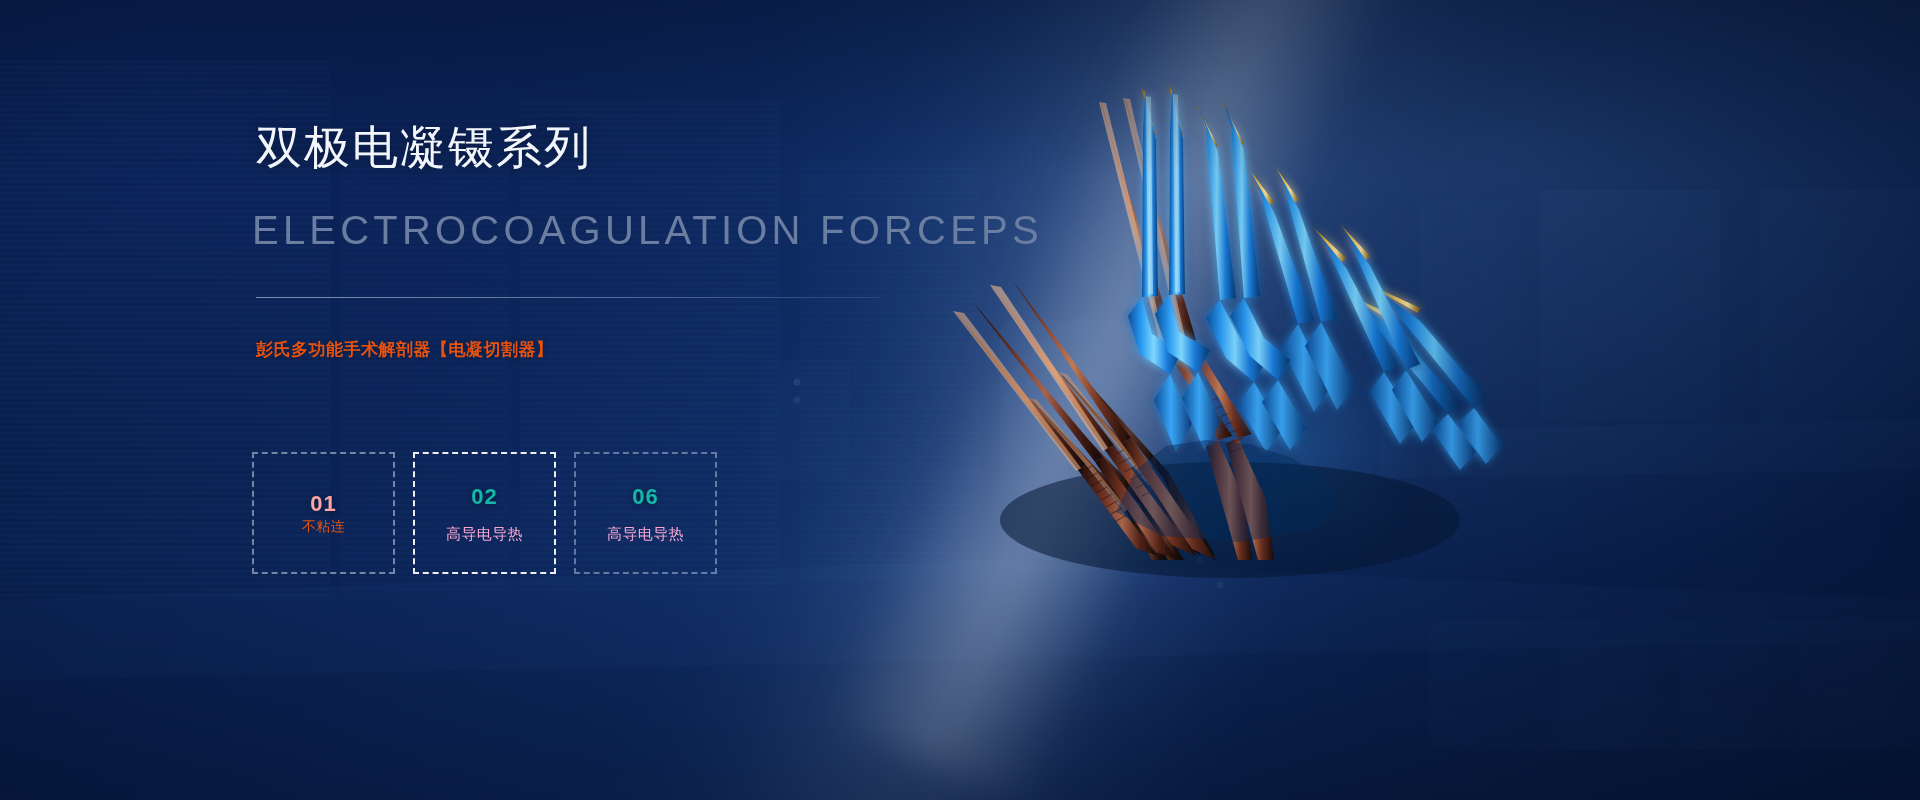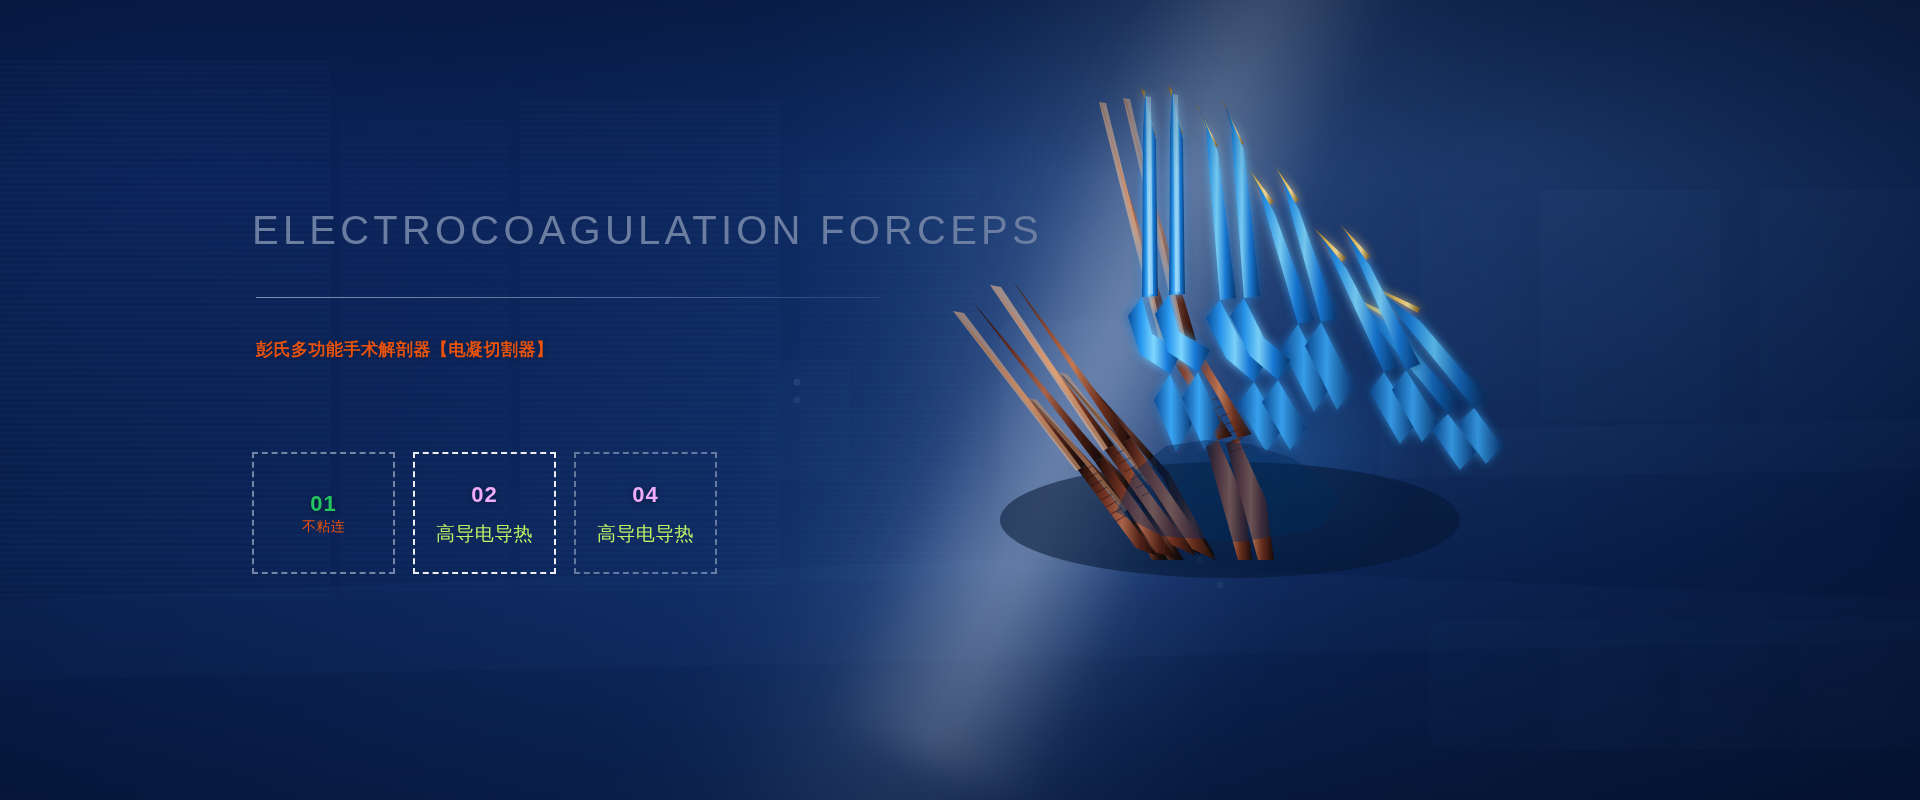--- a/index.html
+++ b/index.html
@@ -52,25 +52,25 @@
   .sub-cn{position:absolute;left:256px;top:340px;
     font-size:17px;line-height:1.2;color:#e8520d;font-weight:700;letter-spacing:.5px;
     text-shadow:0 1px 6px rgba(0,0,0,.3);}
 
   
   .boxes{position:absolute;left:252px;top:452px;display:flex;gap:18px;}
   .fbox{width:143px;height:122px;box-sizing:border-box;
     display:flex;flex-direction:column;align-items:center;justify-content:center;
     border:2px dashed rgba(188,200,222,.50);}
   .fbox.bright{border-color:rgba(255,255,255,.92);}
-  .fbox .num{font-size:22px;font-weight:700;letter-spacing:1px;color:#f0abfc;
+  .fbox .num{font-size:22px;font-weight:700;letter-spacing:1px;color:#14b8a6;
     line-height:1;margin-bottom:18px;text-shadow:0 1px 6px rgba(0,0,0,.45);}
-  .fbox .lbl{font-size:19px;color:#bef264;line-height:1;letter-spacing:.4px;}
+  .fbox .lbl{font-size:15px;color:#f9a8d4;line-height:1;letter-spacing:.4px;}
   .fbox.accent{border-color:rgba(205,212,228,.55);}
-  .fbox.accent .num{color:#22c55e;margin-bottom:4px;}
+  .fbox.accent .num{color:#fca5a5;margin-bottom:4px;}
   .fbox.accent .lbl{color:#e8520d;font-weight:400;font-size:14px;}
 
   
   .art{position:absolute;left:900px;top:0;width:640px;height:560px;pointer-events:none;}
   .art svg{display:block;width:100%;height:100%;overflow:visible;}
   .glow{position:absolute;left:1110px;top:300px;width:360px;height:300px;
     background:radial-gradient(closest-side, rgba(55,140,225,.30), rgba(55,140,225,0) 72%);
     filter:blur(14px);pointer-events:none;}
 </style>
 </head>
@@ -318,20 +318,21 @@
         <path d="M236 470 L266 446 L306 440 L350 444 L392 458 L424 478 L440 500
                  L420 528 L340 542 L262 536 L216 512 Z" fill="#0a2a5c" opacity=".45"></path>
       </g>
     </svg>
   </div>
 
   <div class="vig"></div>
 
   <div class="content">
 
+    <div class="title-cn">双极电凝镊系列</div>
 
     <div class="title-en">ELECTROCOAGULATION FORCEPS</div>
 
     <div class="divider"></div>
 
     <div class="sub-cn">彭氏多功能手术解剖器【电凝切割器】</div>
 
     <div class="boxes">
 
       <div class="fbox accent">
@@ -339,20 +340,20 @@
         <div class="lbl">不粘连</div>
       </div>
 
       <div class="fbox bright">
         <div class="num">02</div>
         <div class="lbl">高导电导热</div>
       </div>
 
 
       <div class="fbox">
-        <div class="num">04</div>
+        <div class="num">06</div>
         <div class="lbl">高导电导热</div>
       </div>
 
     </div>
   </div>
 
 </div>
 
 </body></html>

